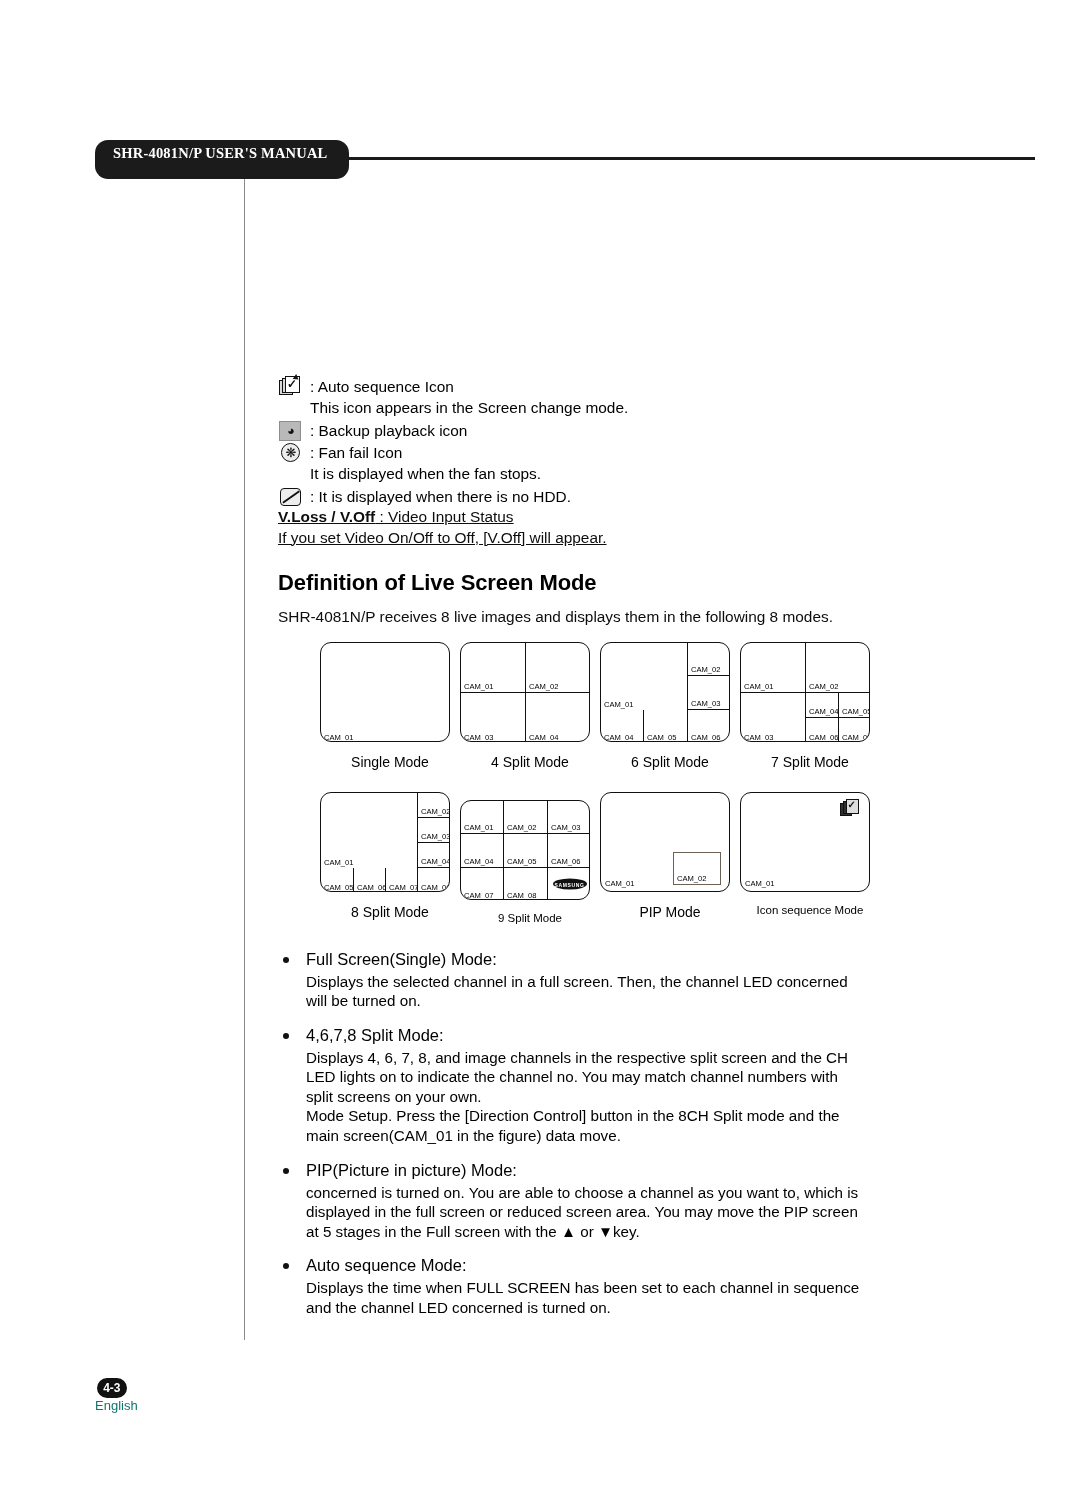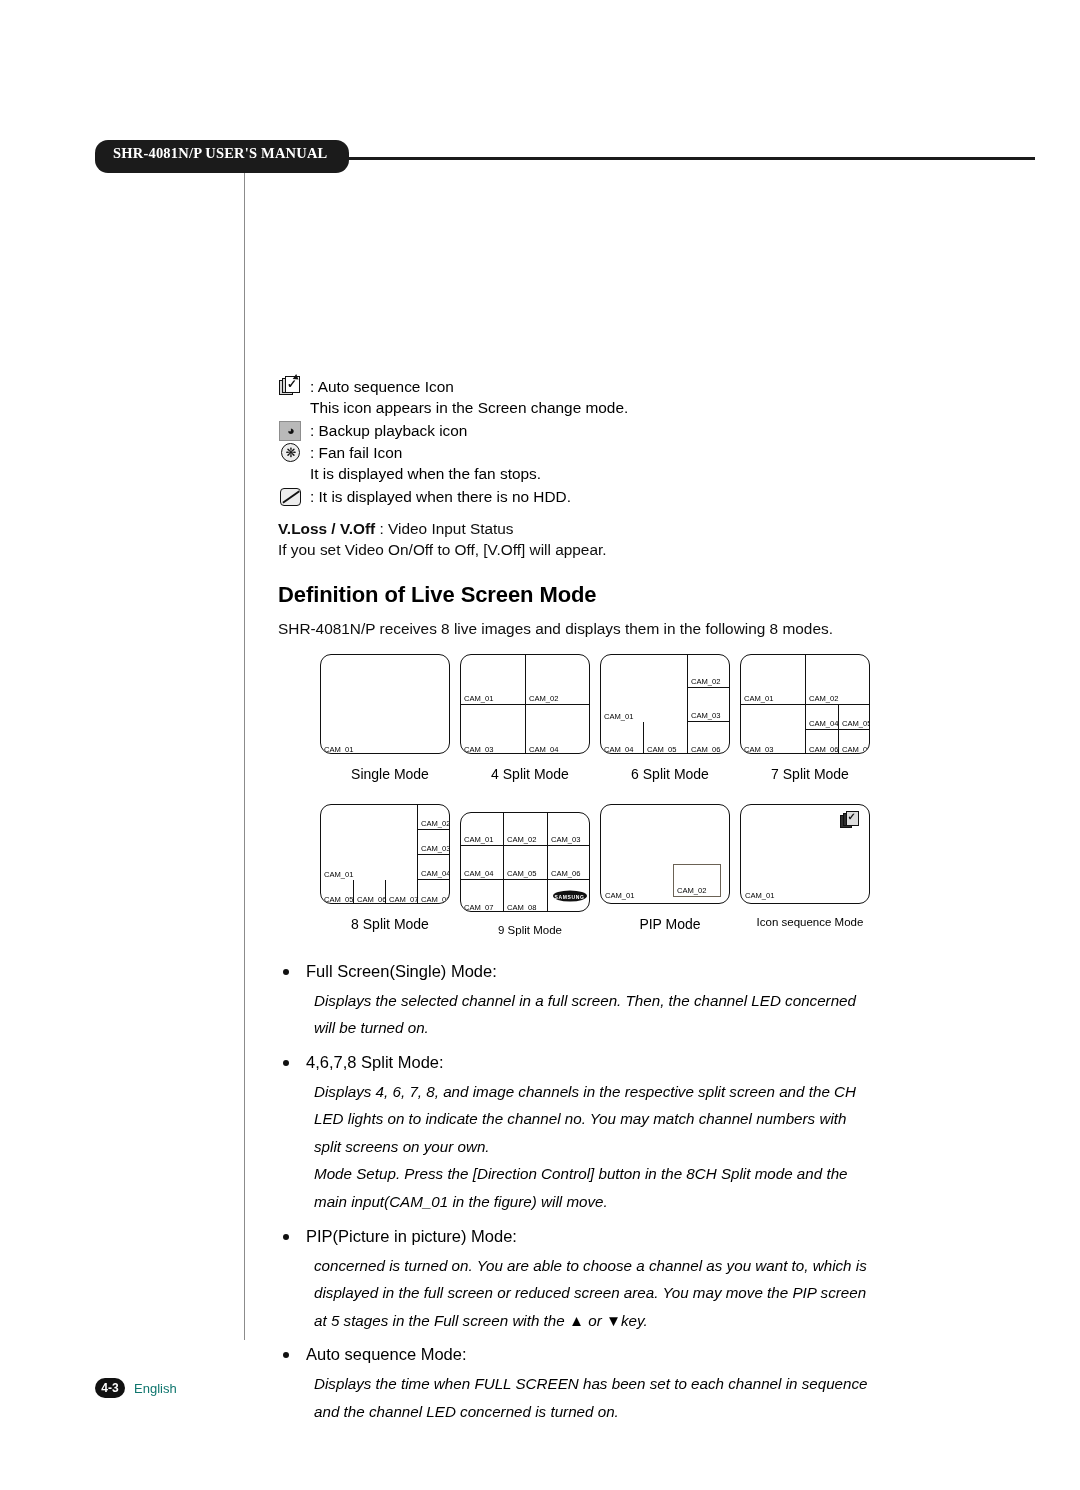--- a/index.html
+++ b/index.html
@@ -22,21 +22,21 @@
     left: 95px;
     top: 140px;
     width: 940px;
     height: 28px;
   }
   #header-pill {
     position: absolute;
     left: 0;
     top: 0;
     height: 22px;
-    padding: 0 22px 11px 18px;
+    padding: 0 22px 17px 18px;
     background: #1b1b1b;
     border-radius: 13px;
     color: #ffffff;
     font-family: "Liberation Serif", serif;
     font-size: 14.5px;
     font-weight: bold;
     letter-spacing: 0.2px;
     line-height: 26px;
     white-space: nowrap;
     z-index: 3;
@@ -172,21 +172,21 @@
     content: "";
     position: absolute;
     left: 1px; top: 9px;
     width: 20px; height: 1.6px;
     background: #111;
     transform: rotate(-35deg);
     transform-origin: center;
   }
 
   
-  #vloss-block { margin-top: 12px; }
+  #vloss-block { margin-top: 0; text-decoration: underline; }
   .bold { font-weight: bold; }
 
   
   #section-heading {
     font-size: 22px;
     font-weight: bold;
     margin-top: 22px;
     margin-bottom: 11px;
     letter-spacing: -0.1px;
   }
@@ -317,29 +317,30 @@
     width: 6px;
     height: 6px;
     border-radius: 50%;
     background: #111;
   }
   .bullet-body {
     padding-left: 28px;
     font-size: 15.2px;
     line-height: 19.6px;
   }
-  .bullet-body p { margin: 8px; font-style: italic; }
+  .bullet-body p { margin: 0; }
 
   
   #footer {
     position: absolute;
     left: 95px;
     top: 1378px;
     display: flex;
     align-items: center;
+    flex-direction: column;
   }
   #footer-badge {
     width: 30px;
     height: 20px;
     border-radius: 10px;
     background: #111;
     color: #fff;
     font-size: 12px;
     font-weight: bold;
     display: flex;
@@ -606,21 +607,21 @@
     <div class="bullet-block">
       <div class="bullet-head">
         <span class="bullet-dot"></span>
         <span>4,6,7,8 Split Mode:</span>
       </div>
       <div class="bullet-body">
         <p>Displays 4, 6, 7, 8, and image channels in the respective split screen and the CH</p>
         <p>LED lights on to indicate the channel no. You may match channel numbers with</p>
         <p>split screens on your own.</p>
         <p>Mode Setup. Press the [Direction Control] button in the 8CH Split mode and the</p>
-        <p>main input(CAM_01 in the figure) will move.</p>
+        <p>main screen(CAM_01 in the figure) data move.</p>
       </div>
     </div>
 
     <div class="bullet-block">
       <div class="bullet-head">
         <span class="bullet-dot"></span>
         <span>PIP(Picture in picture) Mode:</span>
       </div>
       <div class="bullet-body">
         <p>concerned is turned on. You are able to choose a channel as you want to, which is</p>

